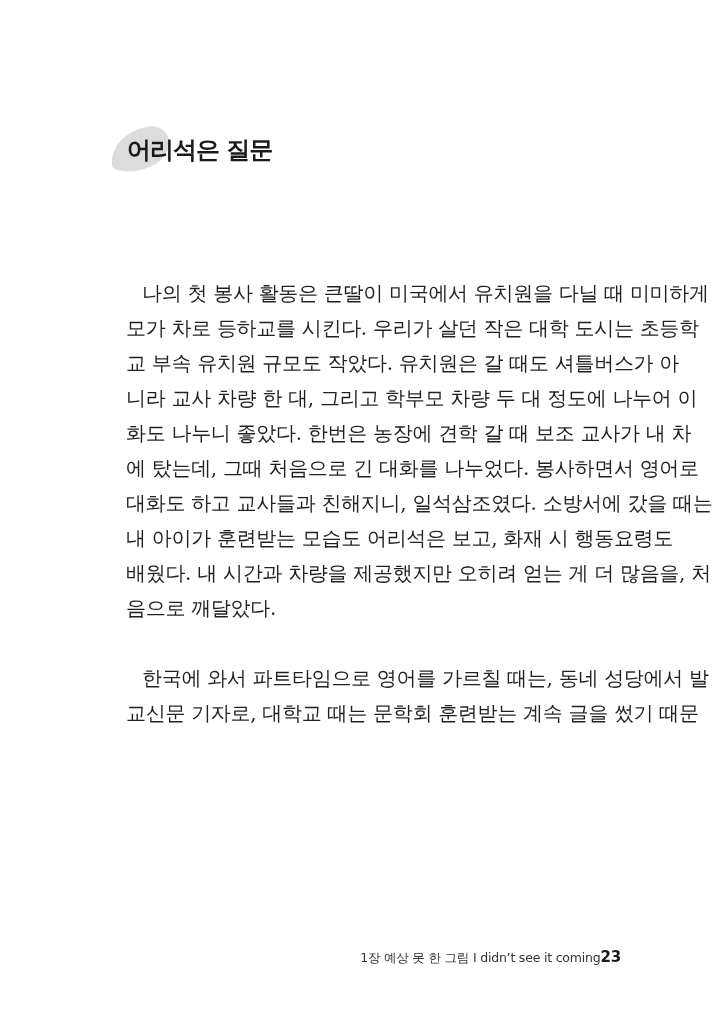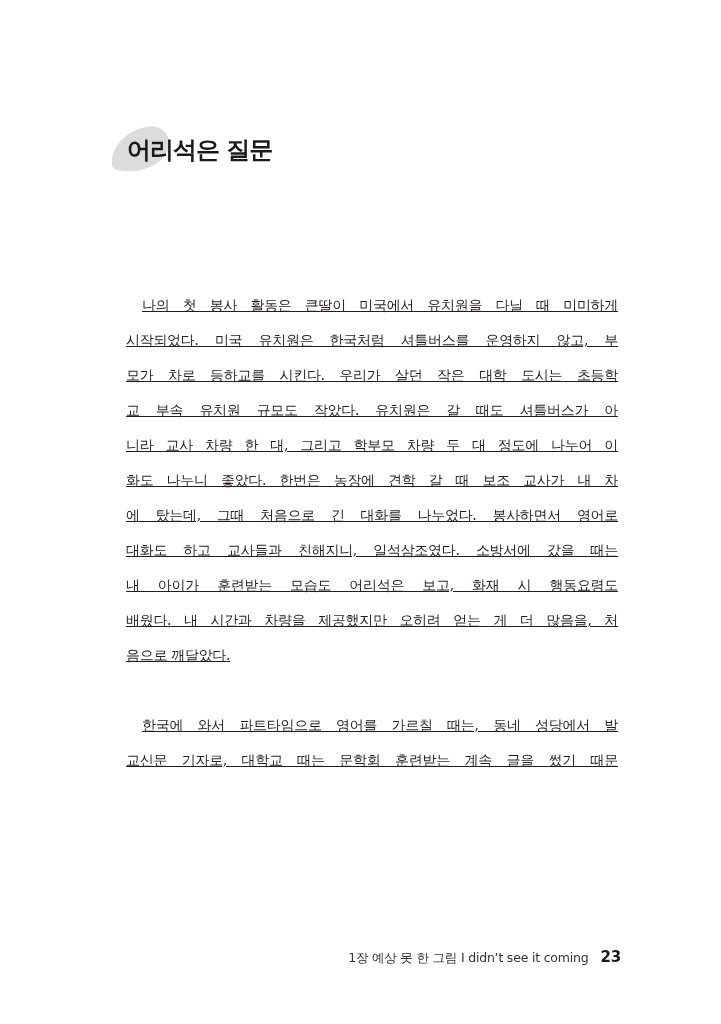--- a/index.html
+++ b/index.html
@@ -43,29 +43,28 @@
       white-space: nowrap;
       font-family: "DejaVu Sans", "Liberation Sans", sans-serif;
       font-weight: bold;
       font-size: 24px;
       letter-spacing: -1px;
       color: #1a1a1a;
     }
     .body-text {
       position: absolute;
       left: 126px;
-      top: 288px;
+      top: 276px;
       width: 492px;
-      font-size: 14px;
+      font-size: 20px;
       line-height: 35px;
       text-align: justify;
       text-align-last: auto;
       letter-spacing: -0.3px;
       word-break: keep-all;
-      text-decoration: underline;
     }
     .line {
       display: block;
       text-align: justify;
       text-align-last: justify;
       white-space: nowrap;
       height: 35px;
     }
     .line.last {
       text-align-last: left;
@@ -84,37 +83,35 @@
       white-space: nowrap;
       font-family: "DejaVu Sans", "Liberation Sans", sans-serif;
       font-size: 12.5px;
       color: #333333;
       letter-spacing: -0.2px;
     }
     .footer .page-num {
       font-weight: bold;
       font-size: 15px;
       color: #1a1a1a;
-      margin-left: 12px;
     }
   </style>
 </head>
 <body>
 
 <div class="page">
 
   <div class="title-wrap">
     <div class="title-blob"></div>
     <div class="title-text">어리석은 질문</div>
   </div>
 
   <div class="body-text">
 
     <span class="line indent">나의 첫 봉사 활동은 큰딸이 미국에서 유치원을 다닐 때 미미하게</span>
-    <span class="line">시작되었다. 미국 유치원은 한국처럼 셔틀버스를 운영하지 않고, 부</span>
     <span class="line">모가 차로 등하교를 시킨다. 우리가 살던 작은 대학 도시는 초등학</span>
     <span class="line">교 부속 유치원 규모도 작았다. 유치원은 갈 때도 셔틀버스가 아</span>
     <span class="line">니라 교사 차량 한 대, 그리고 학부모 차량 두 대 정도에 나누어 이</span>
 
     <span class="line">화도 나누니 좋았다. 한번은 농장에 견학 갈 때 보조 교사가 내 차</span>
     <span class="line">에 탔는데, 그때 처음으로 긴 대화를 나누었다. 봉사하면서 영어로</span>
     <span class="line">대화도 하고 교사들과 친해지니, 일석삼조였다. 소방서에 갔을 때는</span>
     <span class="line">내 아이가 훈련받는 모습도 어리석은 보고, 화재 시 행동요령도</span>
     <span class="line">배웠다. 내 시간과 차량을 제공했지만 오히려 얻는 게 더 많음을, 처</span>
     <span class="line last">음으로 깨달았다.</span>

